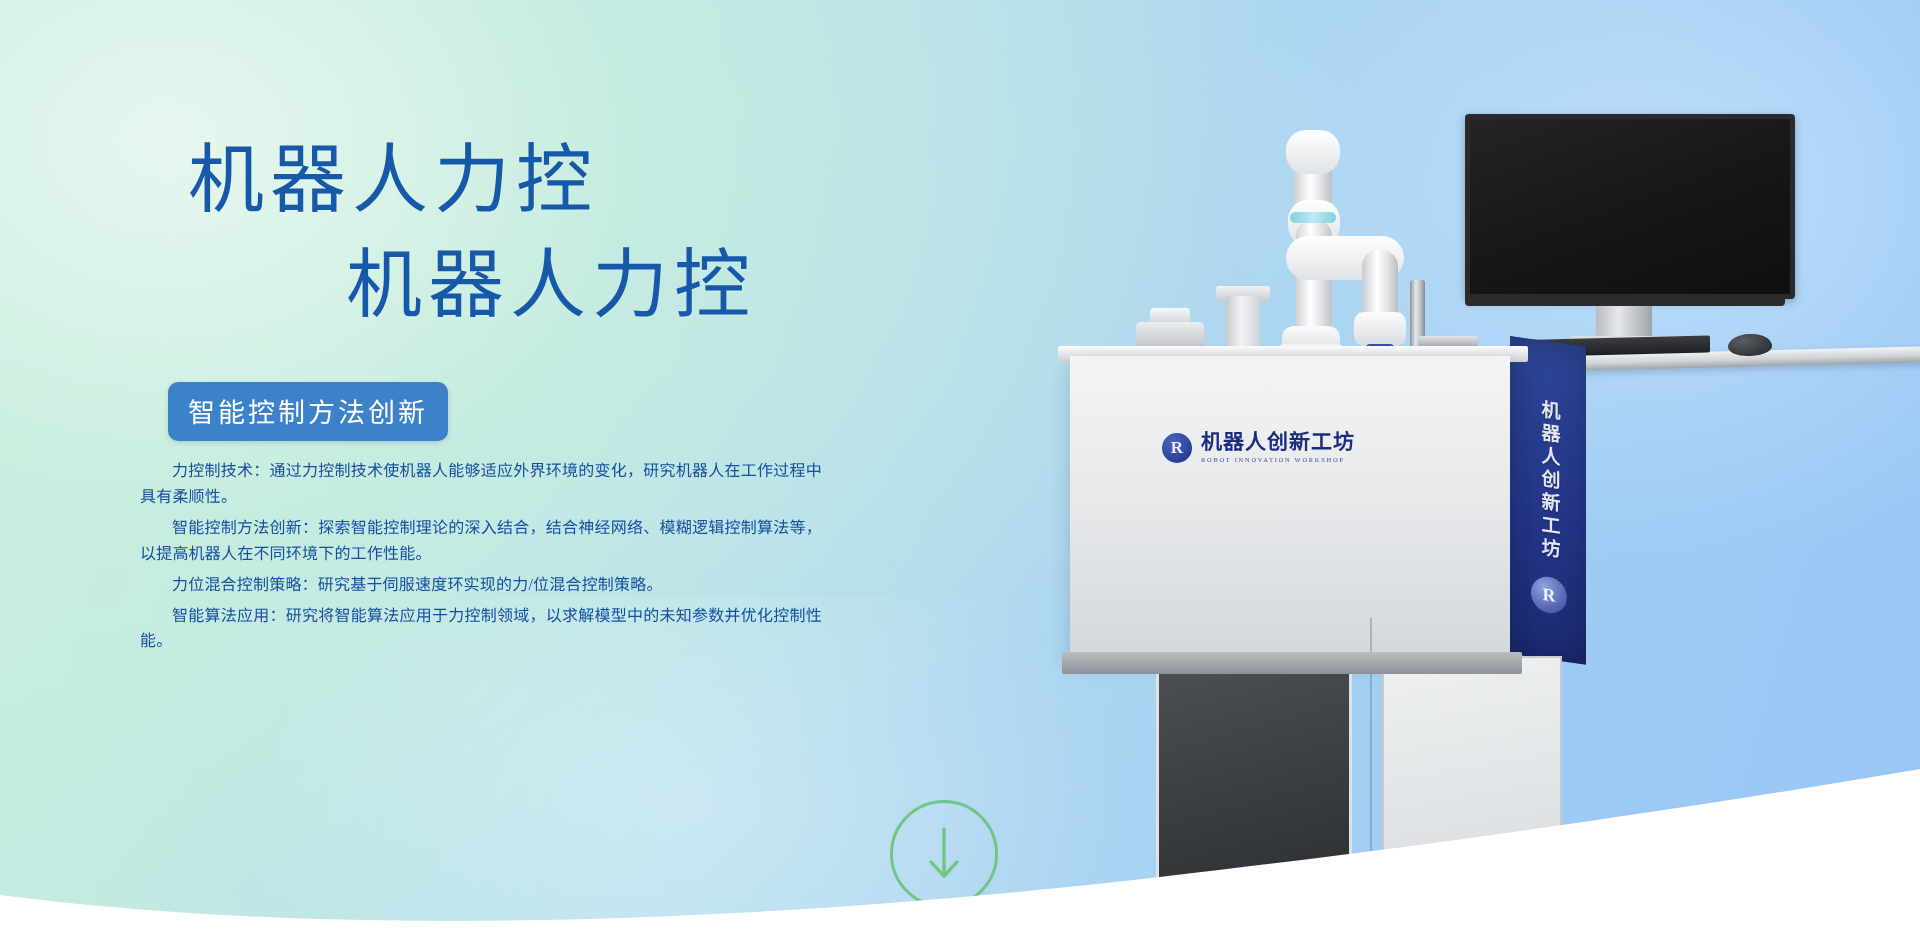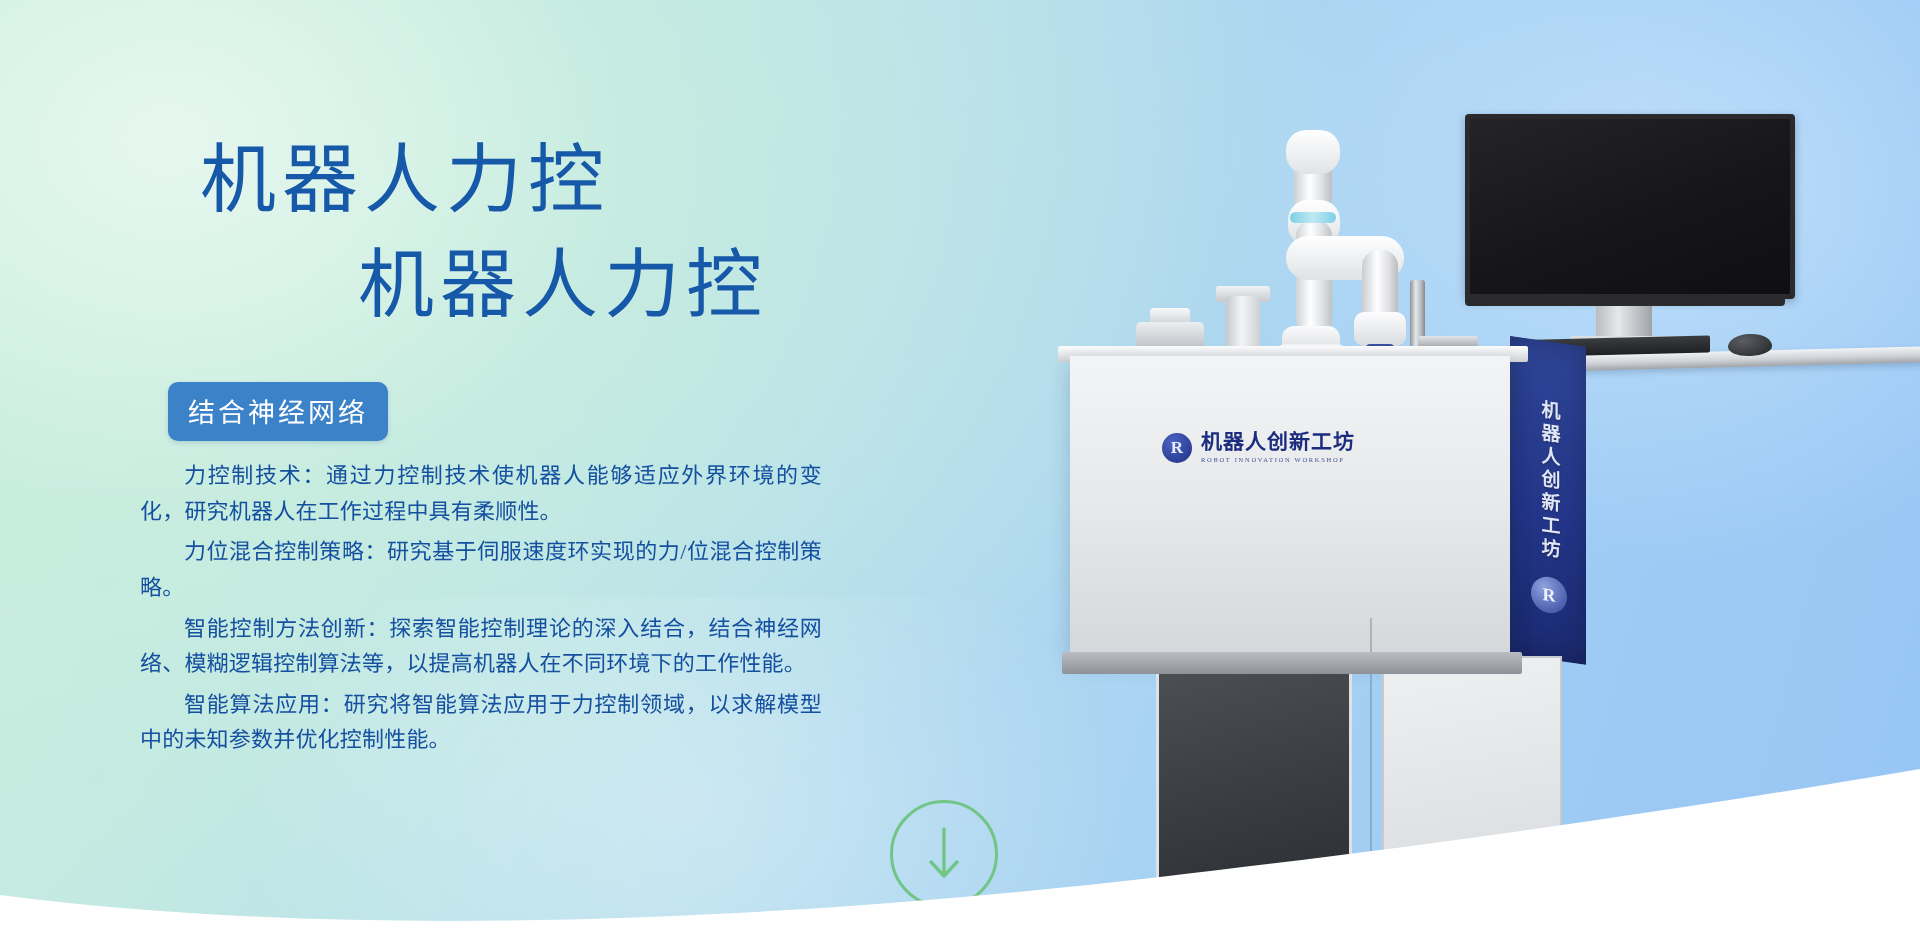--- a/index.html
+++ b/index.html
@@ -25,39 +25,39 @@
   .bloom-c{position:absolute;left:230px;bottom:-180px;width:900px;height:520px;
     background:radial-gradient(ellipse at 50% 40%, rgba(255,255,255,.30) 0%, rgba(255,255,255,0) 70%);
     pointer-events:none;}
 
   
   .wave{position:absolute;left:0;bottom:0;width:1920px;height:210px;pointer-events:none;}
 
   
   .content{position:absolute;left:0;top:0;width:900px;height:937px;}
   .title{
-    position:absolute;left:200px;top:128px;width:700px;
+    position:absolute;left:188px;top:128px;width:700px;
     color:#1659a8;font-size:76px;line-height:1.38;letter-spacing:6px;
     font-family:"Liberation Serif","DejaVu Serif",serif;
     text-shadow:0 1px 0 rgba(255,255,255,.25);
   }
   .title .l1{display:block;}
   .title .l2{display:block;padding-left:158px;}
 
   .badge{
     position:absolute;left:168px;top:382px;
     background:#3c82c8;color:#ffffff;
     font-size:27px;letter-spacing:3px;
     padding:9px 20px 11px 20px;border-radius:10px;
     box-shadow:0 2px 5px rgba(30,80,140,.18);
   }
 
   .para-wrap{position:absolute;left:140px;top:458px;width:690px;}
   .para{
-    color:#1550a0;font-size:22px;line-height:1.62;
+    color:#1550a0;font-size:16px;line-height:1.62;
     text-align:justify;text-justify:inter-ideograph;
     text-indent:2em;margin:0 8px 5px 0;letter-spacing:.2px;
   }
 
   
   .scroll-ind{
     position:absolute;left:890px;top:800px;width:102px;height:102px;
     border:3px solid #71c586;border-radius:50%;
     display:flex;align-items:center;justify-content:center;
   }
@@ -233,26 +233,26 @@
     </div>
   </div>
 
   <div class="content">
 
     <div class="title">
       <span class="l1">机器人力控</span>
       <span class="l2">机器人力控</span>
     </div>
 
-    <div class="badge">结合神经网络</div>
+    <div class="badge">智能控制方法创新</div>
 
     <div class="para-wrap">
       <p class="para">力控制技术：通过力控制技术使机器人能够适应外界环境的变化，研究机器人在工作过程中具有柔顺性。</p>
+      <p class="para">智能控制方法创新：探索智能控制理论的深入结合，结合神经网络、模糊逻辑控制算法等，以提高机器人在不同环境下的工作性能。</p>
       <p class="para">力位混合控制策略：研究基于伺服速度环实现的力/位混合控制策略。</p>
-      <p class="para">智能控制方法创新：探索智能控制理论的深入结合，结合神经网络、模糊逻辑控制算法等，以提高机器人在不同环境下的工作性能。</p>
       <p class="para">智能算法应用：研究将智能算法应用于力控制领域，以求解模型中的未知参数并优化控制性能。</p>
     </div>
   </div>
 
   <div class="scroll-ind">
     <svg width="40" height="58" viewBox="0 0 40 58">
       <line x1="20" y1="4" x2="20" y2="50" stroke="#71c586" stroke-width="3.4" stroke-linecap="round"></line>
       <polyline points="7,37 20,51 33,37" fill="none" stroke="#71c586" stroke-width="3.4" stroke-linecap="round" stroke-linejoin="round"></polyline>
     </svg>
   </div>

